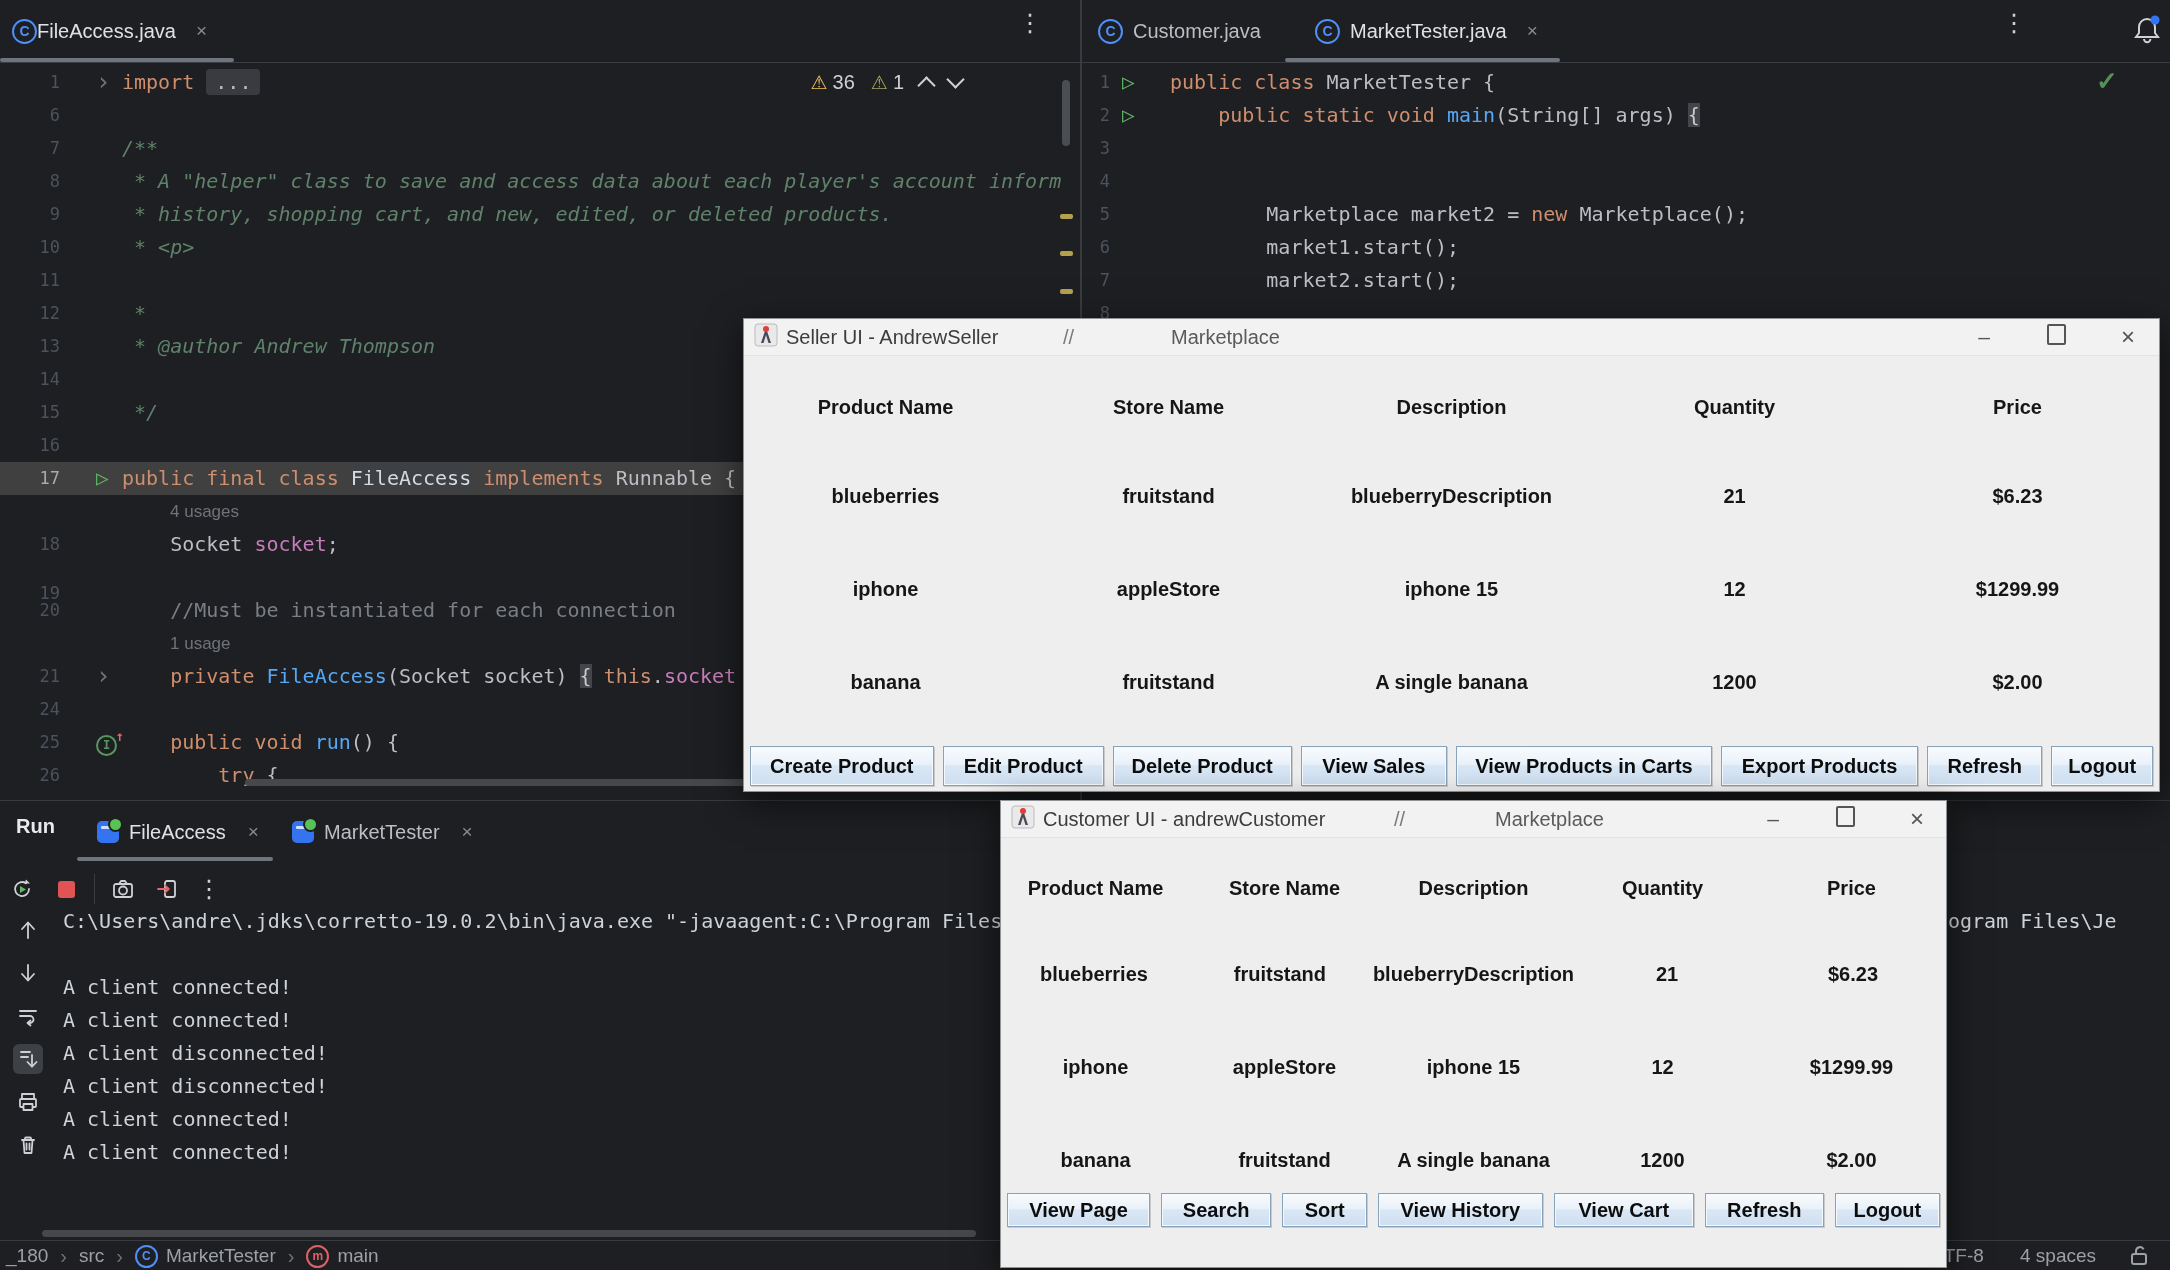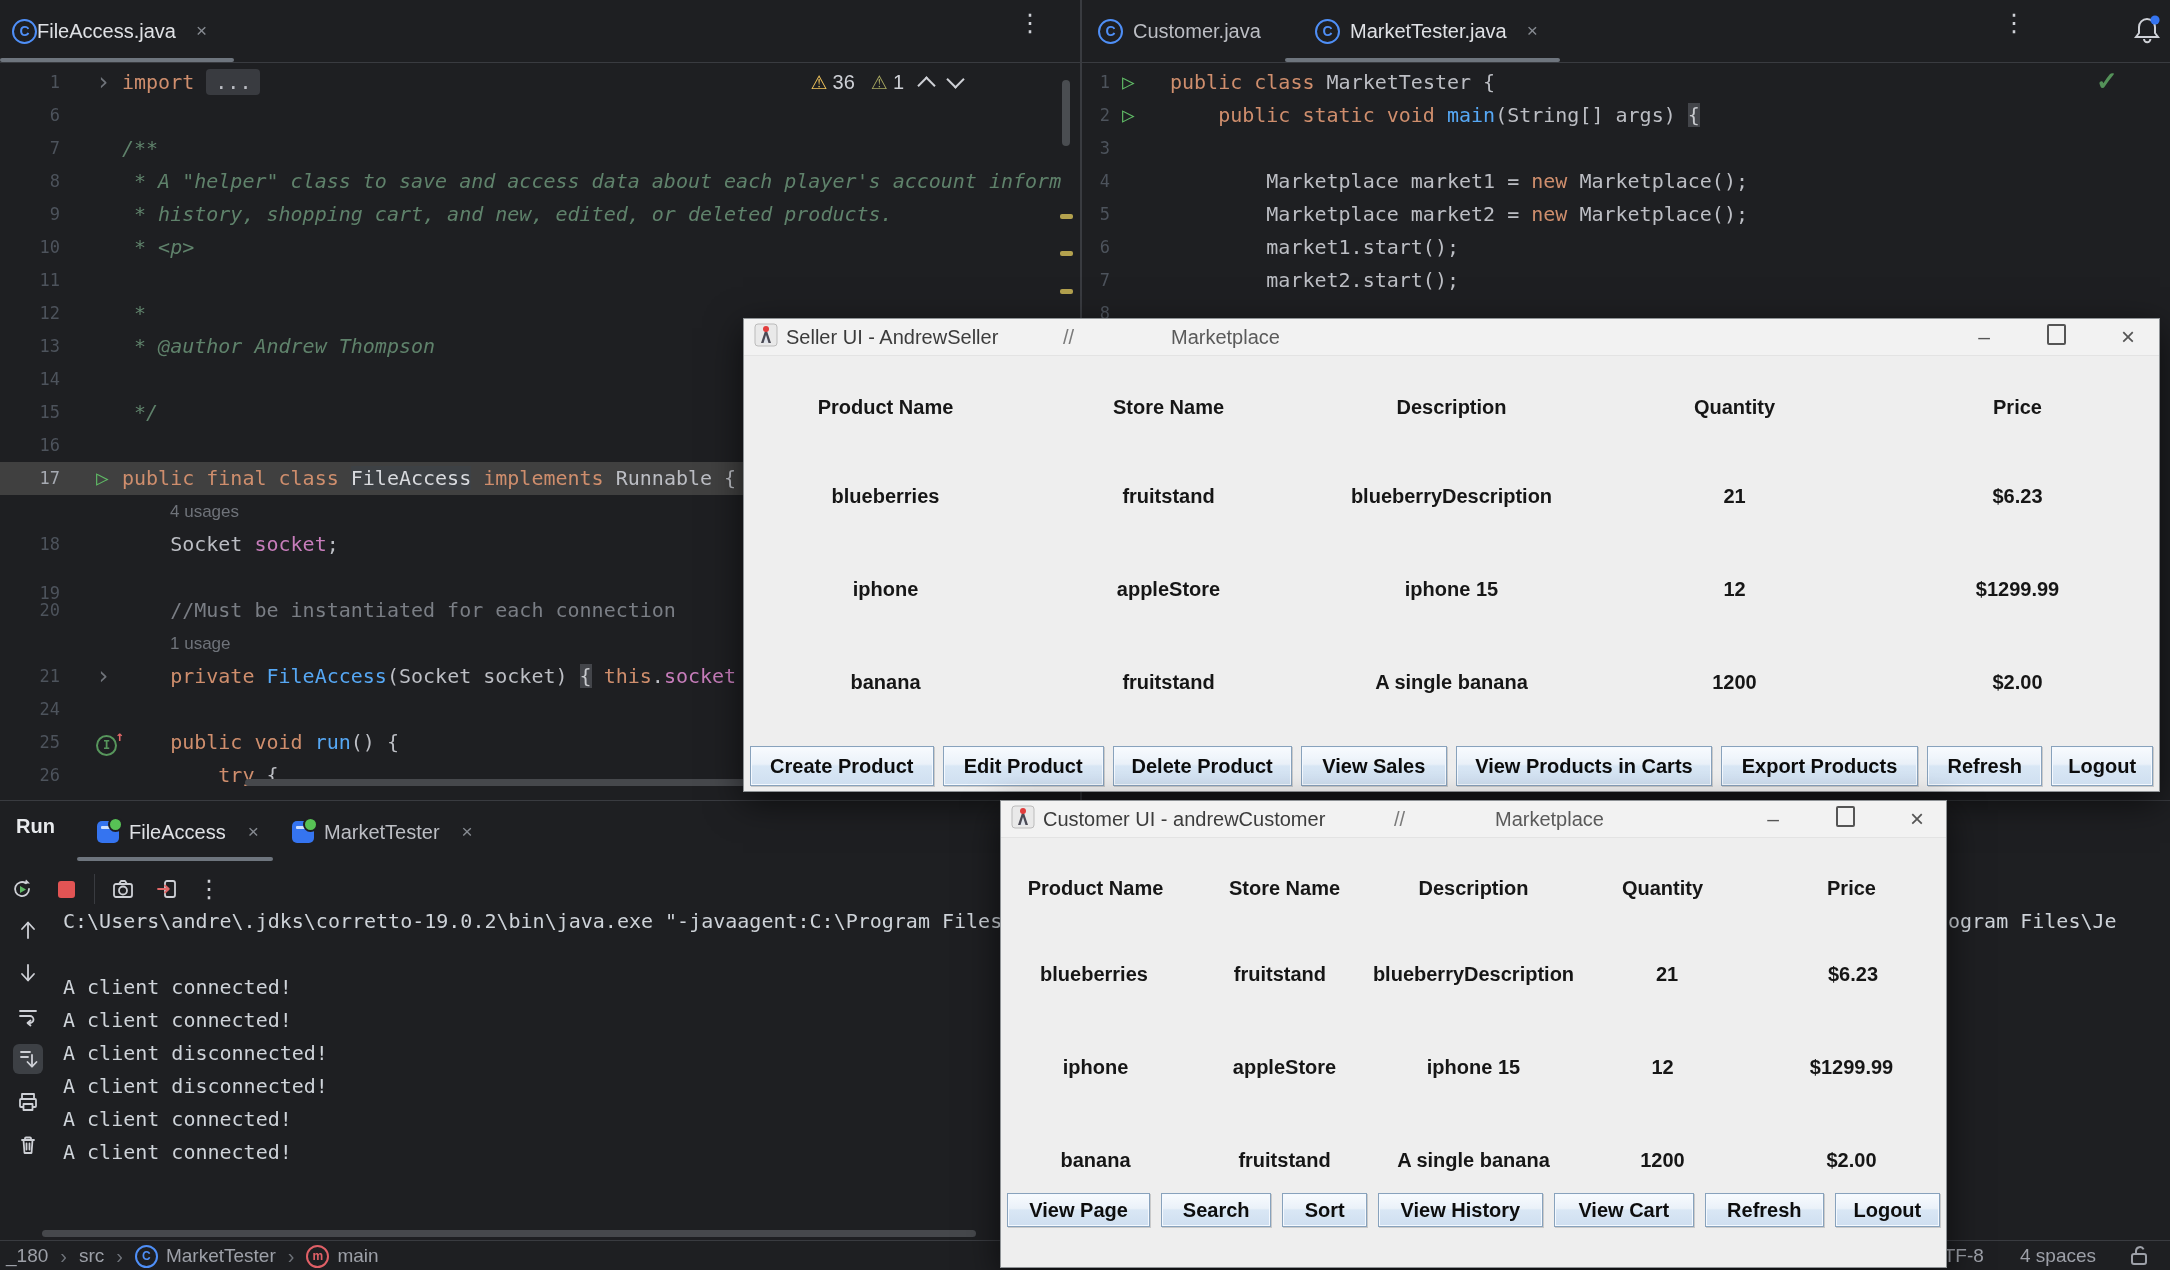--- a/index.html
+++ b/index.html
@@ -176,21 +176,21 @@
         <svg width="30" height="32" viewBox="0 0 30 32">
             <path d="M15 5 a8 8 0 0 1 8 8 v6 l3 4 H4 l3 -4 v-6 a8 8 0 0 1 8-8 z M12 25 a3.2 3.2 0 0 0 6.4 0" fill="none" stroke="#ced0d6" stroke-width="2"></path>
             <circle cx="23" cy="6" r="4.6" fill="#3574f0"></circle>
           </svg>
       </span>
     </div>
     <div id="ed-right">
         <div class="erow" style="top: 66px;"><span class="lnum" style="width: 28px;">1</span><span class="gmark runarrow" style="left: 40px;">▷</span><span class="code" style="left: 88px;"><span class="tk-kw">public class </span><span class="tk-txt">MarketTester {</span></span></div>
         <div class="erow" style="top: 99px;"><span class="lnum" style="width: 28px;">2</span><span class="gmark runarrow" style="left: 40px;">▷</span><span class="code" style="left: 88px;"><span class="tk-kw">    public static void </span><span class="tk-mtd">main</span><span class="tk-txt">(String[] args) </span><span class="tk-brc">{</span></span></div>
         <div class="erow" style="top: 132px;"><span class="lnum" style="width: 28px;">3</span><span class="code" style="left: 88px;"></span></div>
-        <div class="erow" style="top: 165px;"><span class="lnum" style="width: 28px;">4</span><span class="code" style="left: 88px;"><span class="tk-txt">        Marketplace market1 = </span><span class="tk-kw">new</span><span class="tk-txt"> Marketplace();</span></span></div>
+        <div class="erow" style="top: 165px;"><span class="lnum" style="width: 28px;">4</span></div>
         <div class="erow" style="top: 198px;"><span class="lnum" style="width: 28px;">5</span><span class="code" style="left: 88px;"><span class="tk-txt">        Marketplace market2 = </span><span class="tk-kw">new</span><span class="tk-txt"> Marketplace();</span></span></div>
         <div class="erow" style="top: 231px;"><span class="lnum" style="width: 28px;">6</span><span class="code" style="left: 88px;"><span class="tk-txt">        market1.start();</span></span></div>
         <div class="erow" style="top: 264px;"><span class="lnum" style="width: 28px;">7</span><span class="code" style="left: 88px;"><span class="tk-txt">        market2.start();</span></span></div>
         <div class="erow" style="top: 297px;"><span class="lnum" style="width: 28px;">8</span><span class="code" style="left: 88px;"></span></div>
       </div>
 
     <span class="okcheck" style="left:1014px;top:66px;">✓</span>
   </div>
 
   <div class="runpanel">

